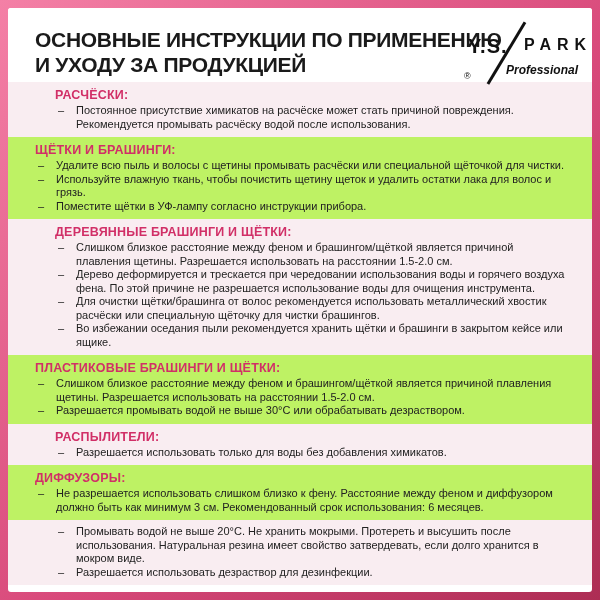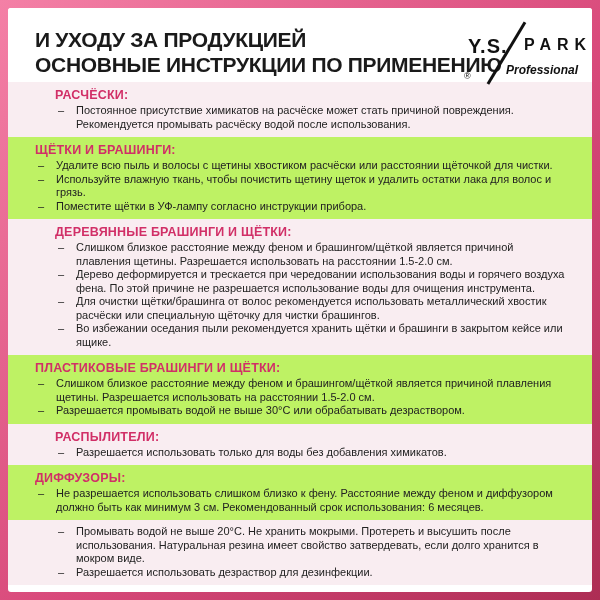--- a/index.html
+++ b/index.html
@@ -64,22 +64,22 @@
   .dash{position:absolute;left:3px;top:0;}
 </style>
 </head>
 <body>
 
 <div class="frame">
   <div class="inner">
 
     <div class="header">
       <div class="title">
+        <div>ОСНОВНЫЕ ИНСТРУКЦИИ ПО ПРИМЕНЕНИЮ</div>
         <div>И УХОДУ ЗА ПРОДУКЦИЕЙ</div>
-        <div>ОСНОВНЫЕ ИНСТРУКЦИИ ПО ПРИМЕНЕНИЮ</div>
       </div>
       <div class="logo">
         <span class="ys">Y.S.</span>
         <span class="slash"></span>
         <span class="park">PARK</span>
         <span class="professional">Professional</span>
         <span class="reg">®</span>
       </div>
     </div>
 
@@ -94,21 +94,21 @@
       </li>
           </ul>
   </section>
 
   <section class="section">
     <div class="heading">ЩЁТКИ И БРАШИНГИ:</div>
     <ul class="bullets">
 
     <li>
         <span class="dash">–</span>
-        <span class="text">Удалите всю пыль и волосы с щетины хвостиком расчёски или расстоянии щёточкой для чистки.</span>
+        <span class="text">Удалите всю пыль и волосы с щетины промывать расчёски или специальной щёточкой для чистки.</span>
       </li>
             <li>
         <span class="dash">–</span>
         <span class="text">Используйте влажную ткань, чтобы почистить щетину щеток и удалить остатки лака для волос и грязь.</span>
       </li>
             <li>
         <span class="dash">–</span>
         <span class="text">Поместите щётки в УФ-лампу согласно инструкции прибора.</span>
       </li>
           </ul>

